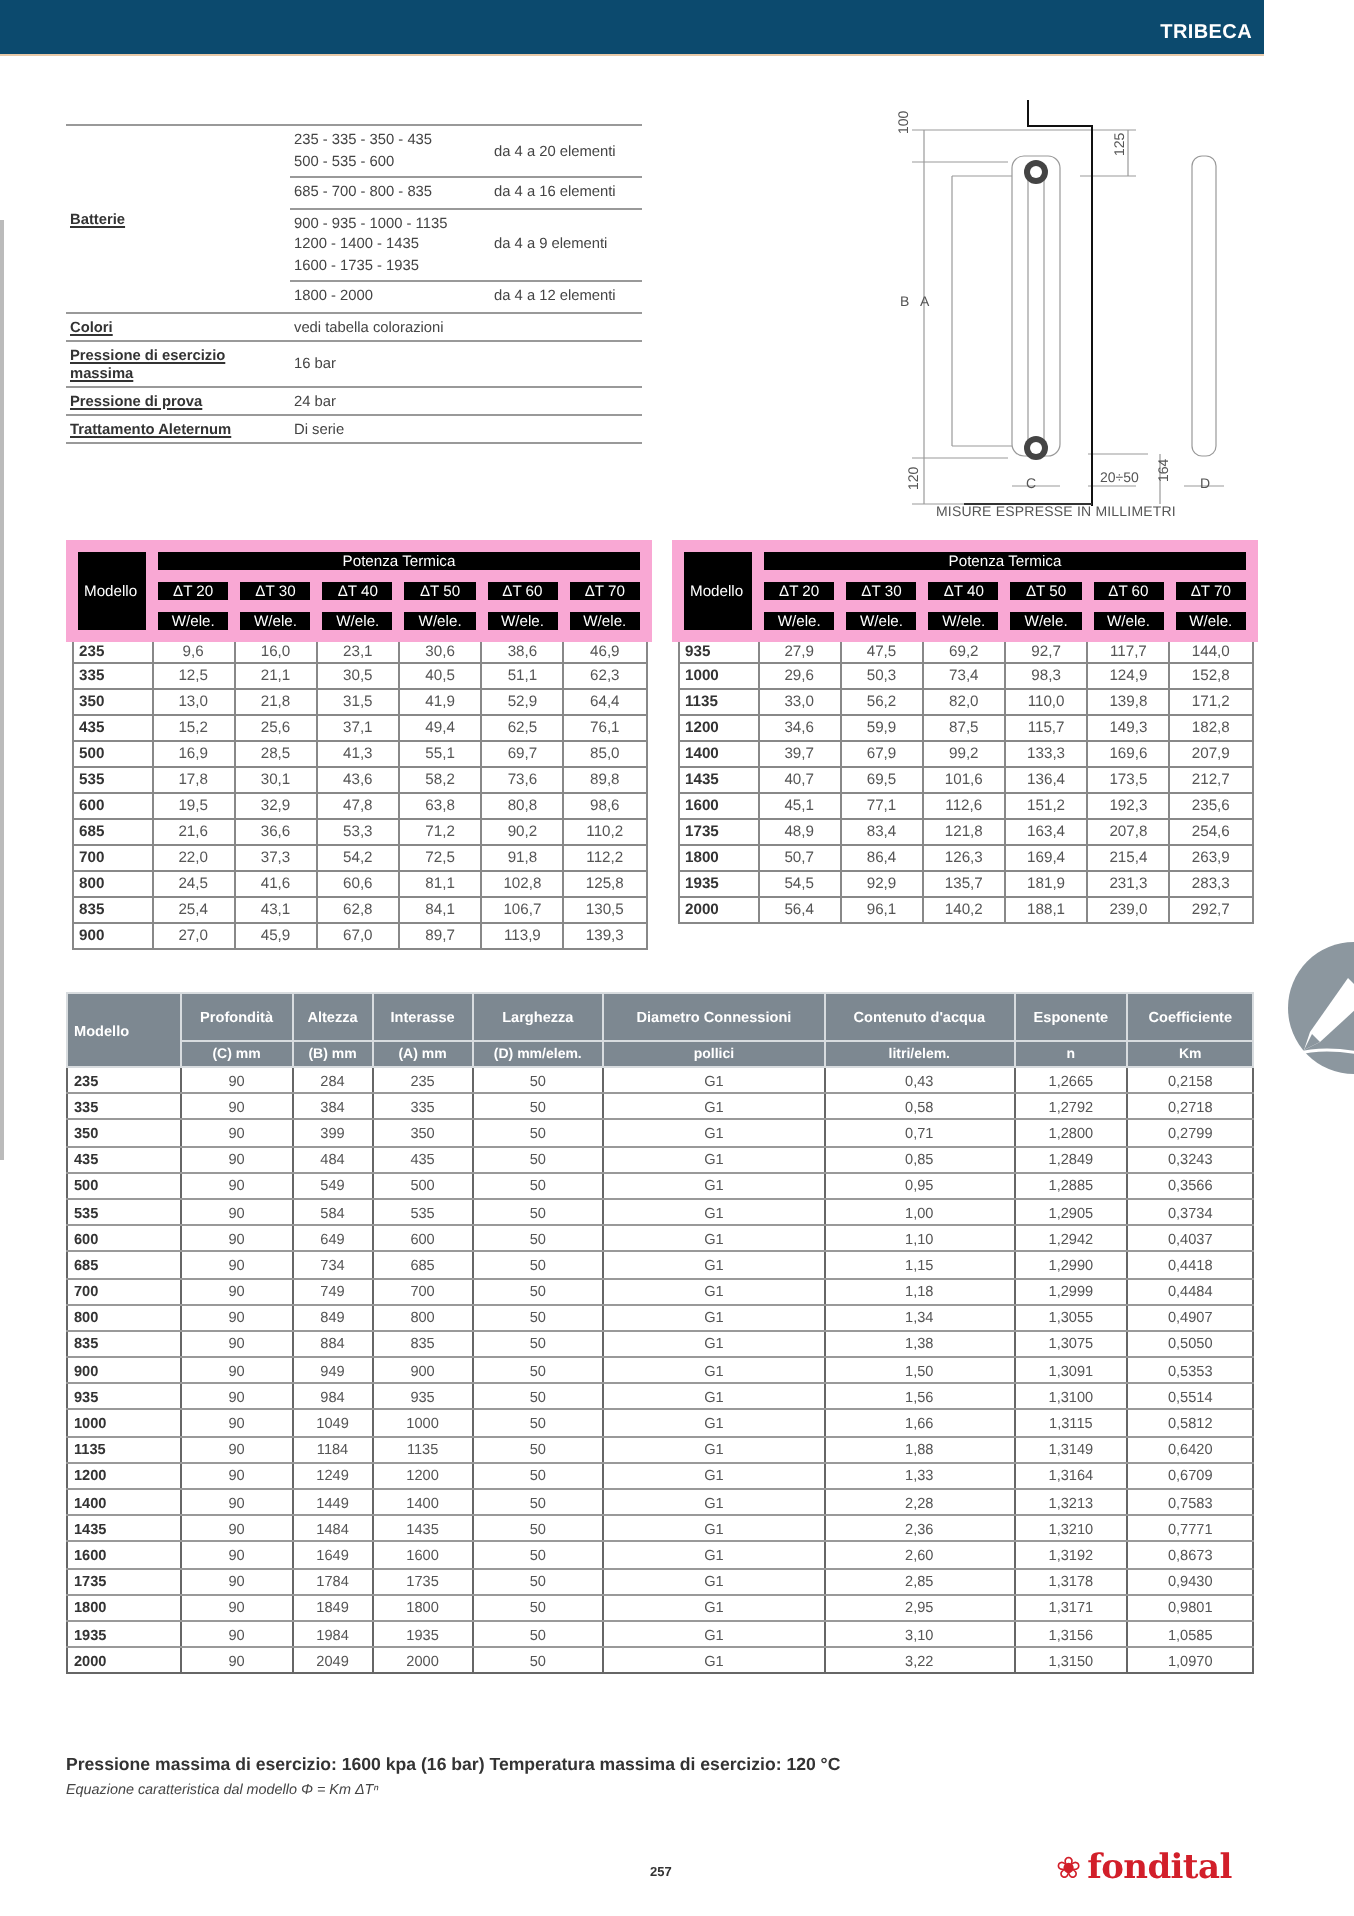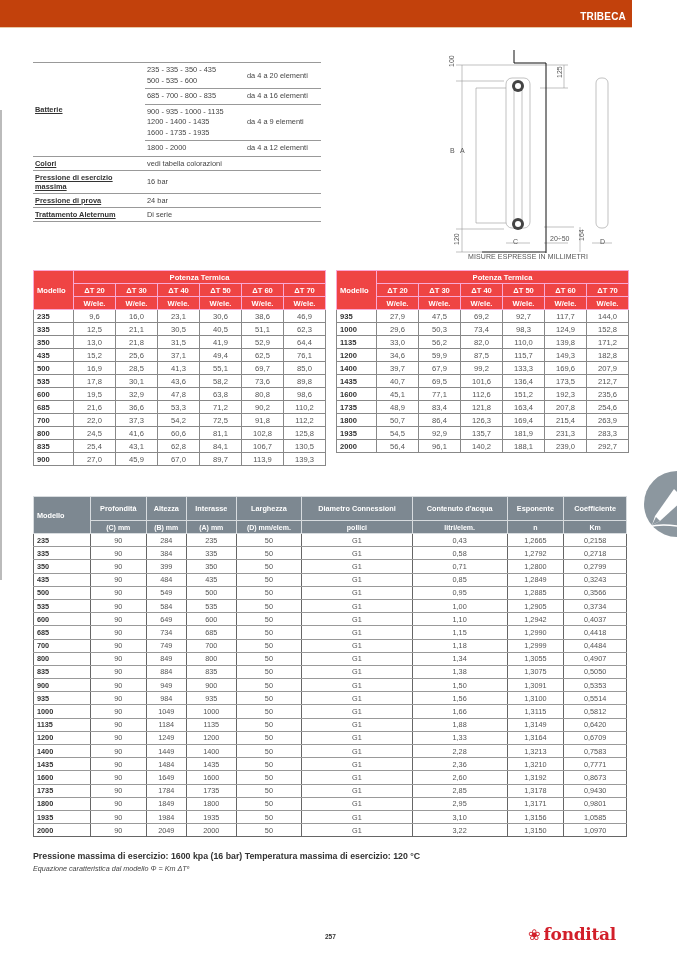--- a/index.html
+++ b/index.html
@@ -2,21 +2,21 @@
 <html><head>
 <meta charset="utf-8">
 <style>
   * { box-sizing: border-box; margin: 0; padding: 0; }
   body {
     width: 677px; height: 958px; background: #ffffff; position: relative; overflow: hidden;
     font-family: "Liberation Sans", sans-serif; color: #333;
   }
   .topbar {
     position: absolute; left: 0; top: 0; width: 632px; height: 28px;
-    background: #c2410c; border-bottom: 1px solid #e8c9a8;
+    background: #0c4a6e; border-bottom: 1px solid #e8c9a8;
   }
   .topbar .title {
     position: absolute; right: 6px; top: 11px; color: #fff; font-weight: bold; font-size: 10px; letter-spacing: 0.2px;
   }
   .left-edge {
     position: absolute; left: 0; top: 110px; width: 2px; height: 470px; background: #bbb;
   }
   
   .spec {
     position: absolute; left: 33px; top: 62px; width: 288px; border-collapse: collapse; font-size: 7.4px;
@@ -31,21 +31,21 @@
   .diagram { position: absolute; left: 440px; top: 45px; width: 180px; height: 225px; }
   .diagram-caption {
     position: absolute; left: 468px; top: 253px; font-size: 7px; color: #555; letter-spacing: 0.1px;
   }
 
   
   .ptable {
     position: absolute; top: 270px; border-collapse: collapse; font-size: 7.6px; width: 293px;
   }
   .ptable th {
-    background: #ef4444; color: #fff; font-weight: bold; border: 1px solid #f9a8d4; height: 13px; padding: 0 2px;
+    background: #000000; color: #fff; font-weight: normal; border: 6px solid #f9a8d4; height: 13px; padding: 0 2px;
   }
   .ptable th.head-model { width: 40px; text-align: left; padding-left: 3px; }
   .ptable td {
     border: 1px solid #888; height: 13px; text-align: center; color: #555; padding: 0 2px;
   }
   .ptable td.m { text-align: left; font-weight: bold; color: #333; padding-left: 3px; }
 
   
   .dtable {
     position: absolute; left: 33px; top: 496px; width: 594px; border-collapse: collapse; font-size: 7.3px;
@@ -57,21 +57,21 @@
   .dtable tr.h2 th { height: 13px; font-size: 7px; }
   .dtable th.head-model { text-align: left; padding-left: 3px; width: 57px; }
   .dtable td {
     border-left: 1px solid #666; border-right: 1px solid #666; border-bottom: 1px solid #999;
     height: 13.2px; text-align: center; color: #555; padding: 0 2px;
   }
   .dtable td.m { text-align: left; font-weight: bold; color: #333; padding-left: 3px; }
   .dtable tr.last td { border-bottom: 1px solid #666; }
 
   .notes { position: absolute; left: 33px; top: 851px; width: 600px; }
-  .notes .n1 { font-size: 8.8px; font-weight: bold; color: #333; margin-bottom: 3px; }
+  .notes .n1 { font-size: 8.8px; font-weight: bold; color: #333; margin-bottom: 3px; margin-top: 26px; }
   .notes .n2, .notes .n3 { font-size: 7.2px; color: #444; line-height: 10px; font-style: italic; }
 
   .pencil-badge { position: absolute; left: 642px; top: 469px; width: 50px; height: 70px; }
 
   .page-num { position: absolute; left: 325px; top: 933px; font-size: 6.5px; font-weight: bold; color: #333; }
   .brand { position: absolute; left: 528px; top: 924px; display: flex; align-items: center; }
   .brand .flower { color: #d21f2a; font-size: 15px; margin-right: 3px; line-height: 1; }
   .brand .name { font-family: "DejaVu Serif", serif; font-weight: bold; color: #d21f2a; font-size: 17px; letter-spacing: -0.3px; text-align: center; }
 </style>
 </head>

